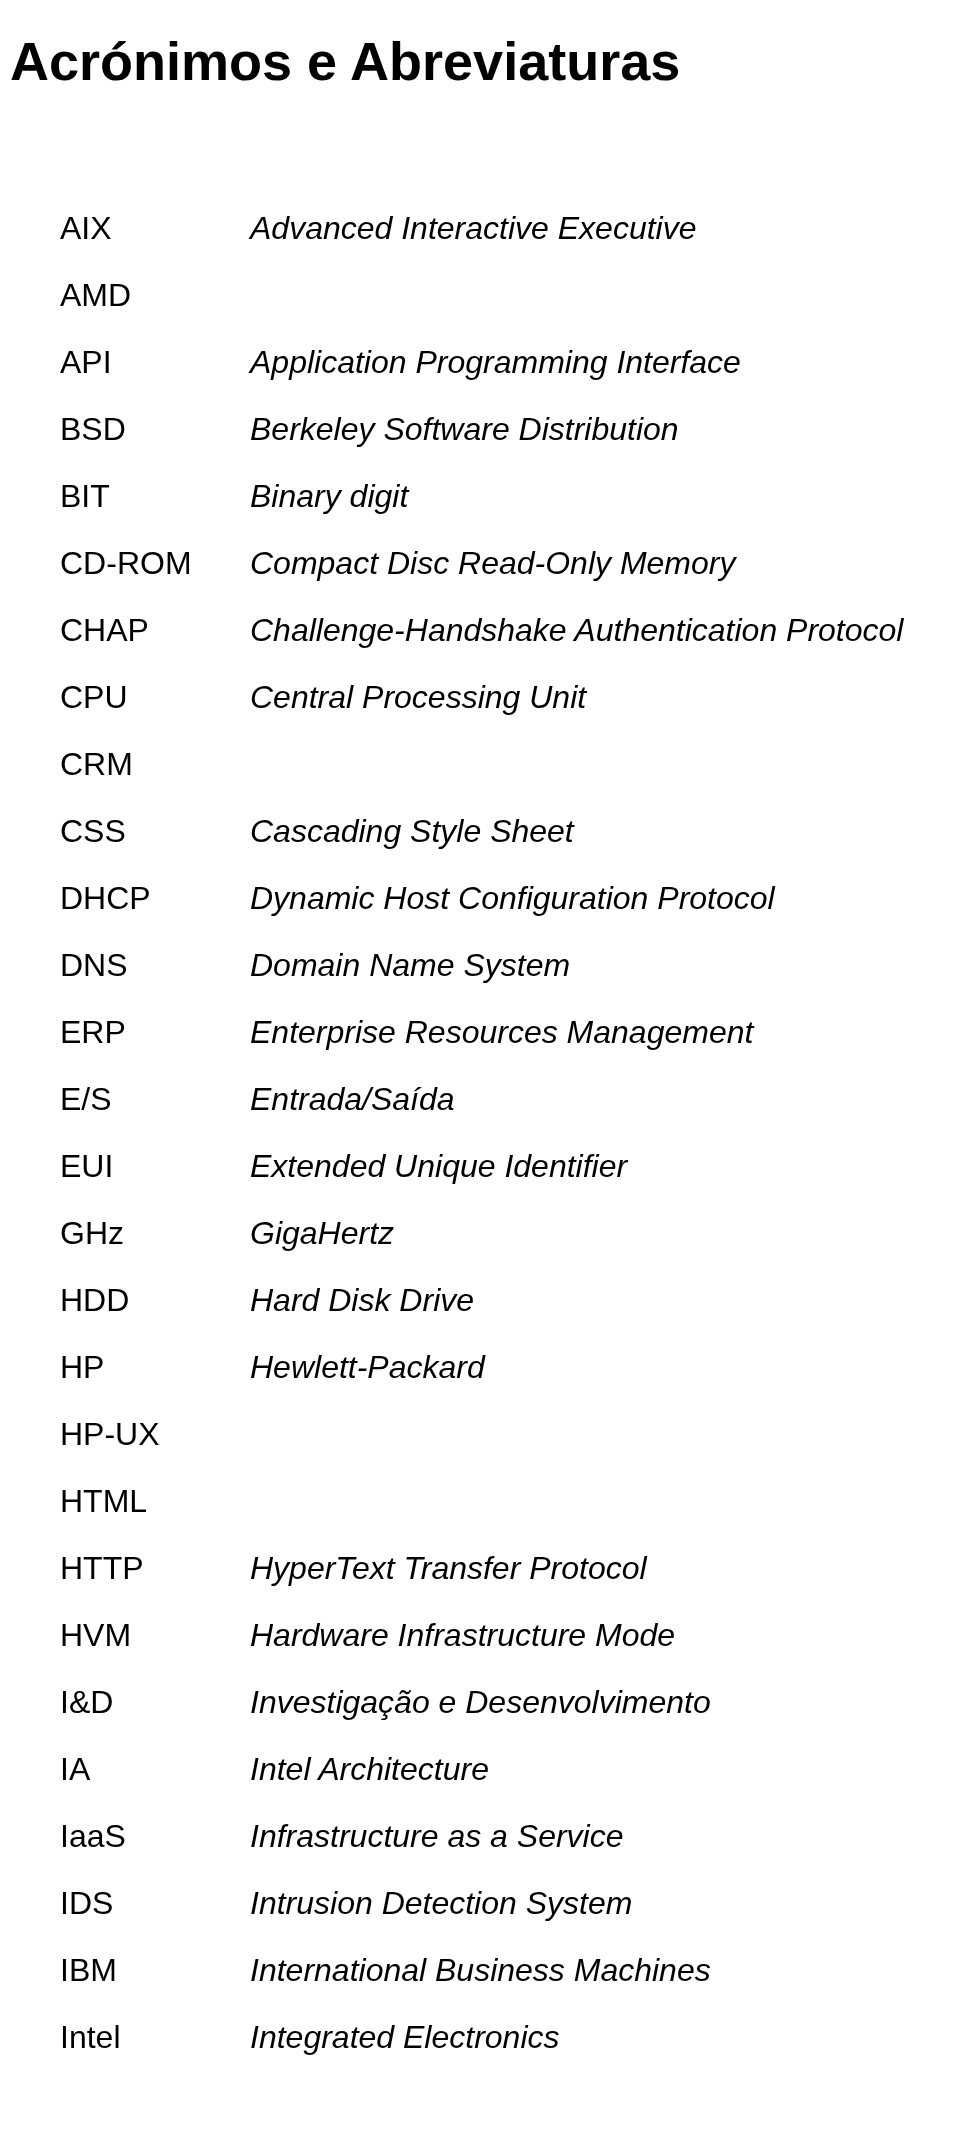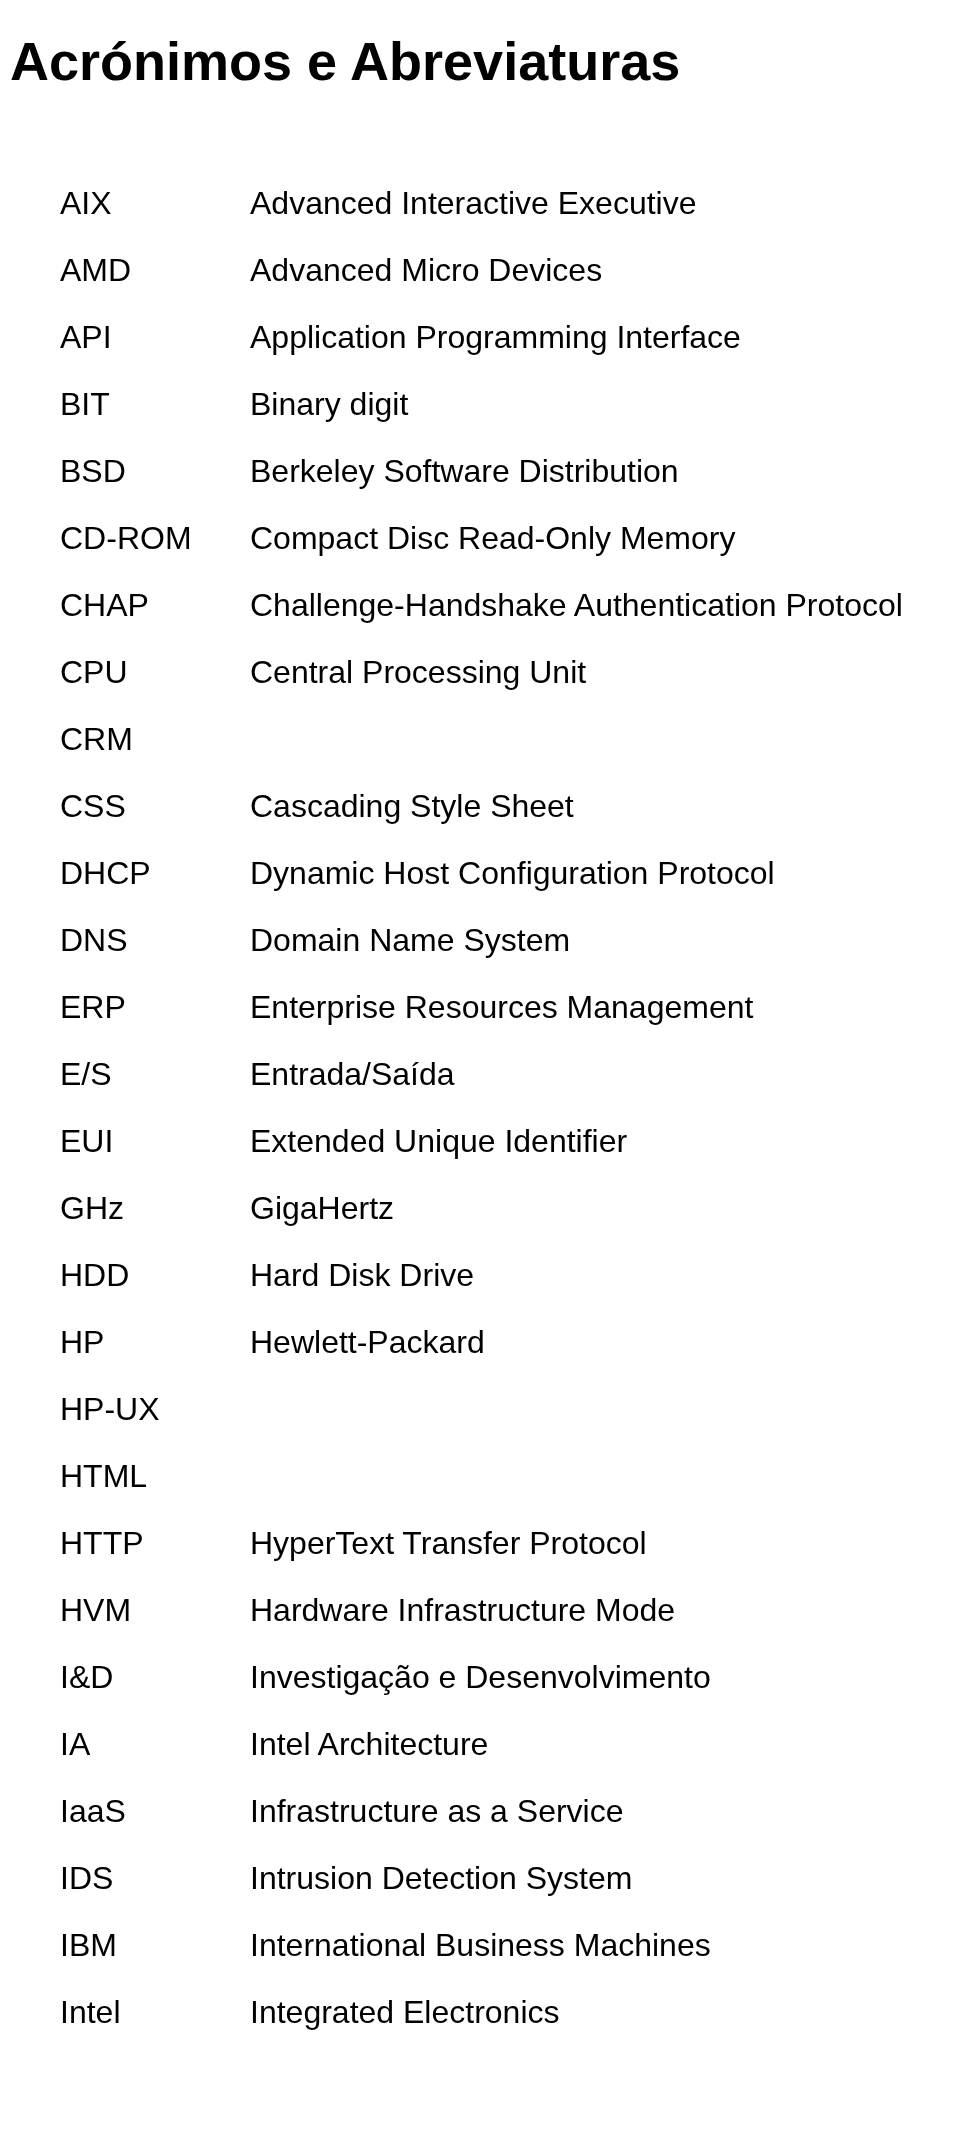--- a/index.html
+++ b/index.html
@@ -11,65 +11,65 @@
       width: 960px;
       min-height: 2137px;
       background: #ffffff;
       font-family: 'Trebuchet MS', 'Lucida Sans', Arial, sans-serif;
       color: #000000;
       padding: 30px 0 0 10px;
     }
     .page-title {
       font-size: 54px;
       font-weight: bold;
-      margin-bottom: 93px;
+      margin-bottom: 118px;
     }
     .acronym-list {
       padding-left: 50px;
     }
     .acronym-row {
       display: flex;
       margin-bottom: 30px;
       font-size: 32px;
       align-items: center;
     }
     .acronym {
       width: 190px;
       font-weight: normal;
       flex-shrink: 0;
     }
     .definition {
+      font-style: italic;
       font-weight: normal;
     }
   </style>
 </head>
 <body>
 
 <h1 class="page-title">Acrónimos e Abreviaturas</h1>
 
 <div class="acronym-list">
     <div class="acronym-row">
       <div class="acronym">AIX</div>
       <div class="definition">Advanced Interactive Executive</div>
     </div>
     <div class="acronym-row">
       <div class="acronym">AMD</div>
-      <div class="definition">Advanced Micro Devices</div>
     </div>
     <div class="acronym-row">
       <div class="acronym">API</div>
       <div class="definition">Application Programming Interface</div>
     </div>
     <div class="acronym-row">
+      <div class="acronym">BSD</div>
+      <div class="definition">Berkeley Software Distribution</div>
+    </div>
+    <div class="acronym-row">
       <div class="acronym">BIT</div>
       <div class="definition">Binary digit</div>
-    </div>
-    <div class="acronym-row">
-      <div class="acronym">BSD</div>
-      <div class="definition">Berkeley Software Distribution</div>
     </div>
     <div class="acronym-row">
       <div class="acronym">CD-ROM</div>
       <div class="definition">Compact Disc Read-Only Memory</div>
     </div>
     <div class="acronym-row">
       <div class="acronym">CHAP</div>
       <div class="definition">Challenge-Handshake Authentication Protocol</div>
     </div>
     <div class="acronym-row">

